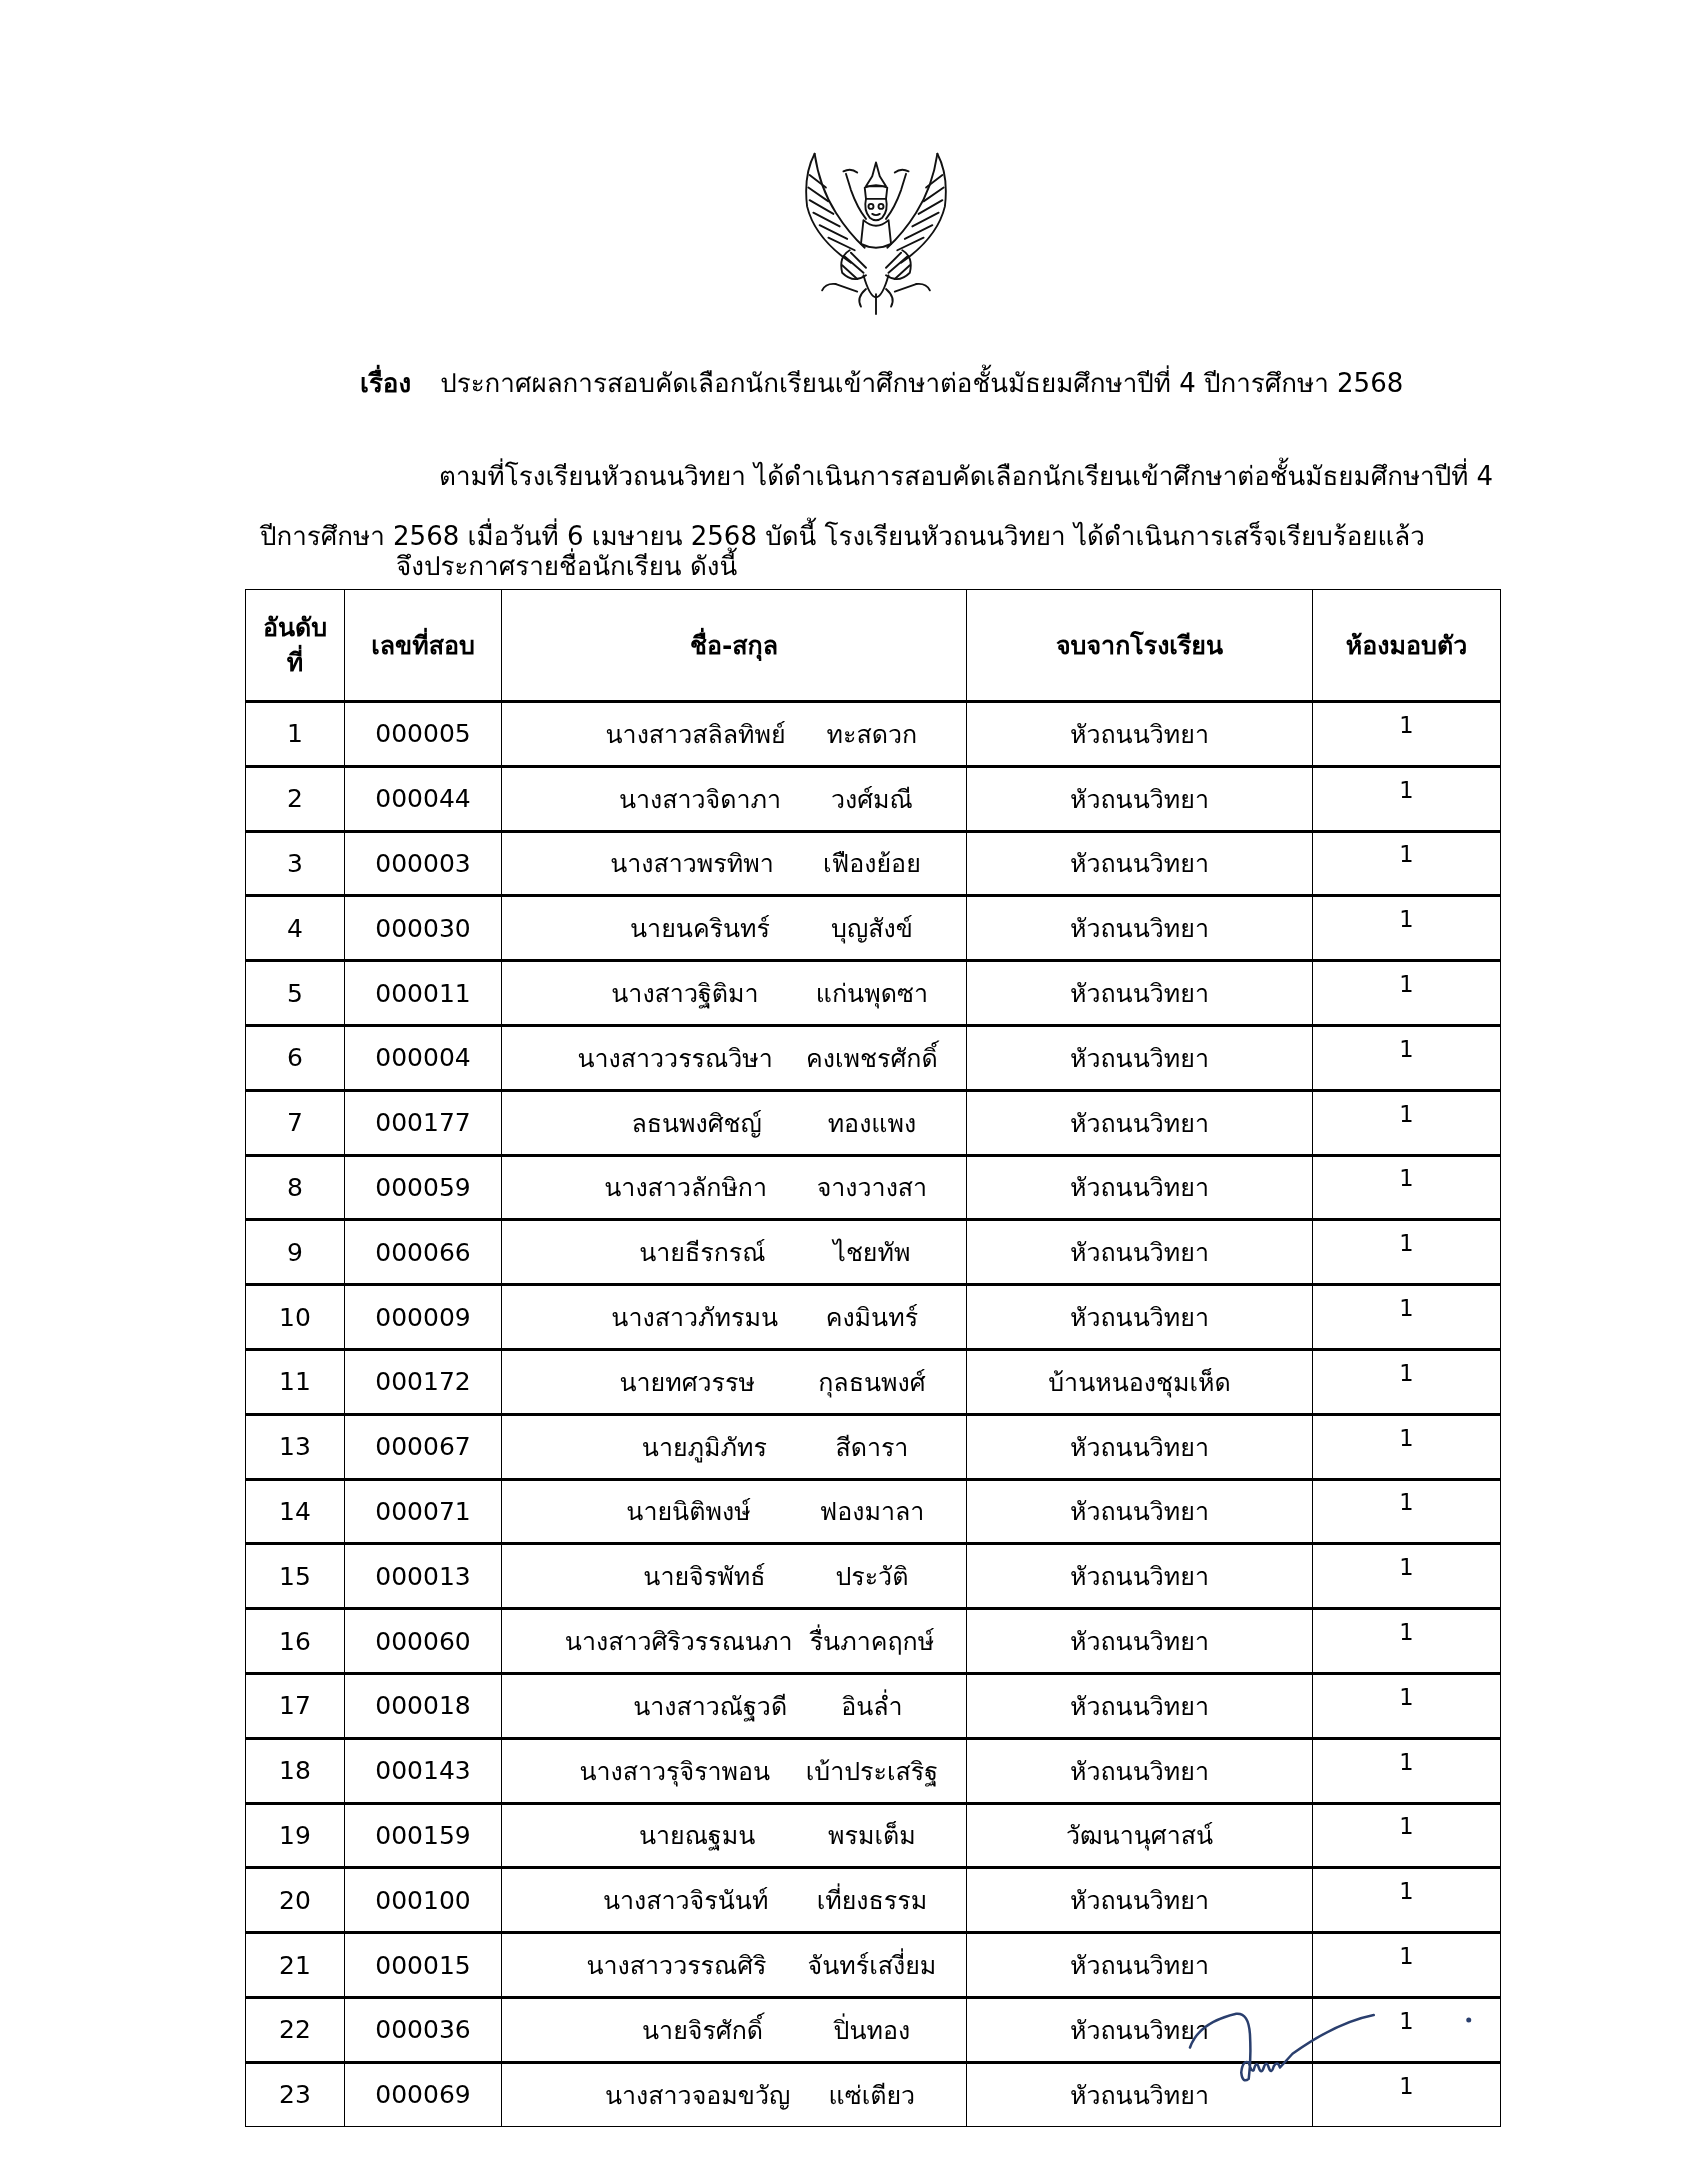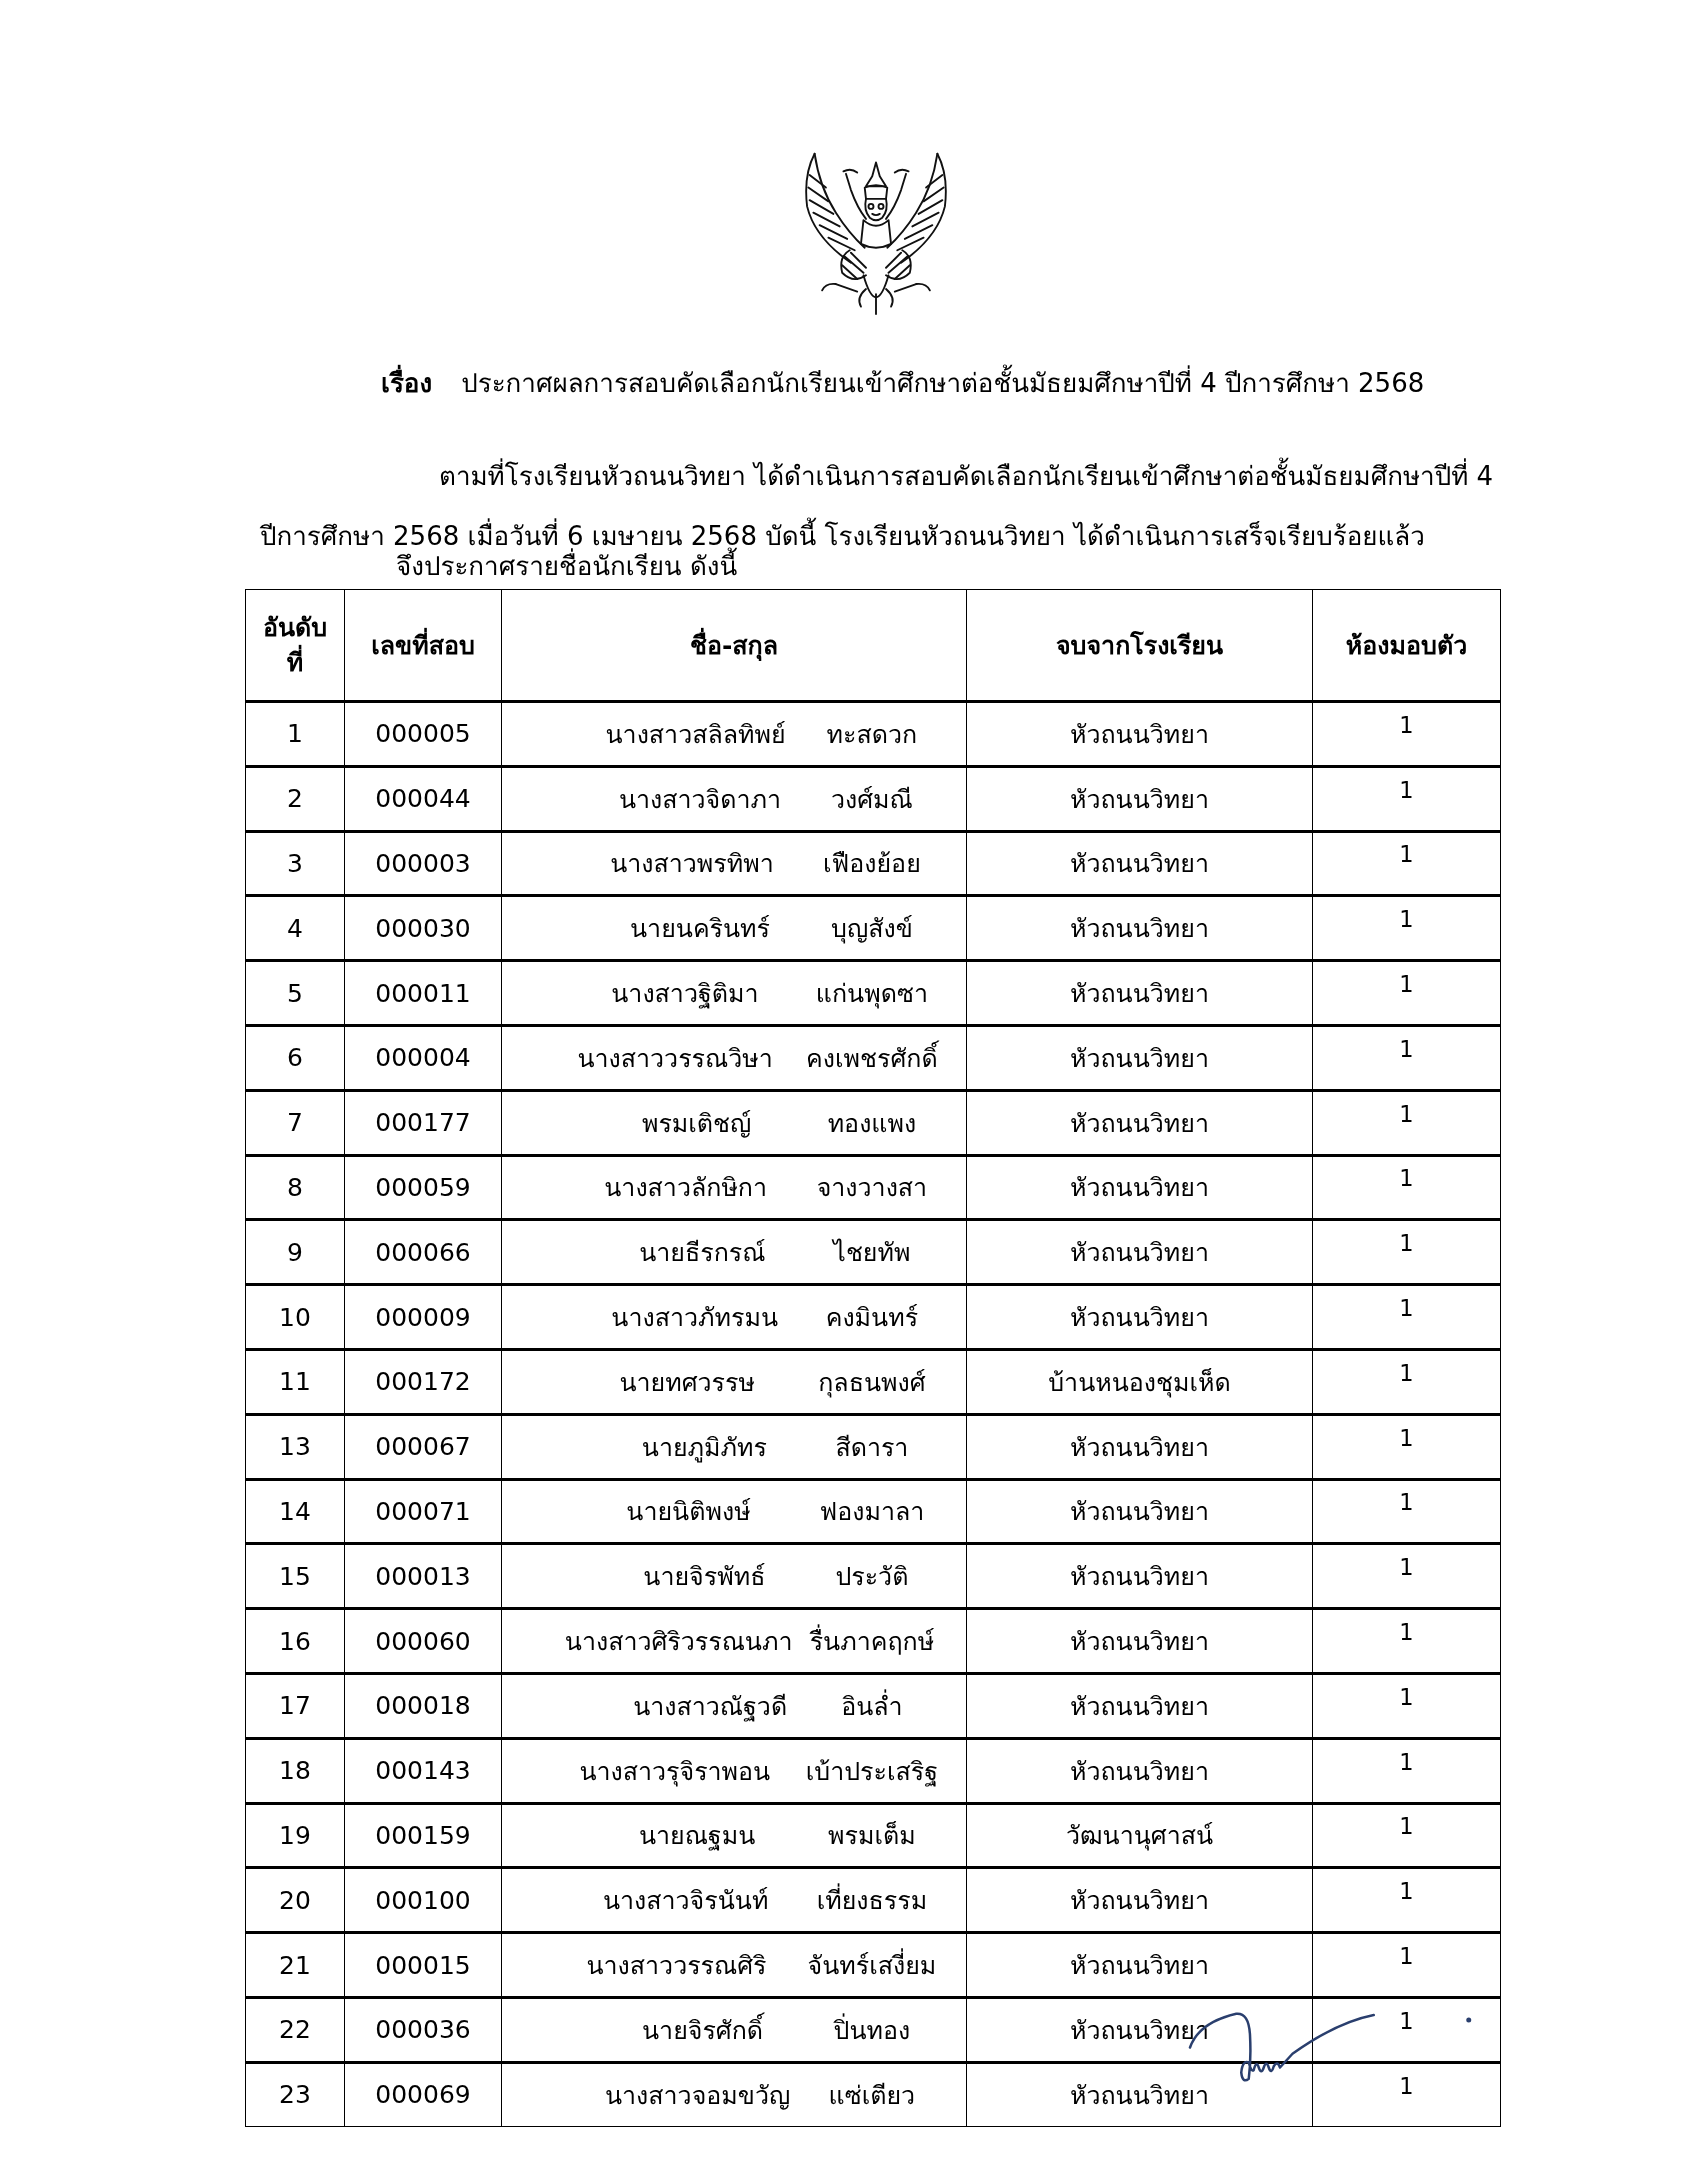--- a/index.html
+++ b/index.html
@@ -1,19 +1,19 @@
 <!DOCTYPE html>
 <html style="font-size:10px"><head>
 <meta charset="utf-8">
 <style>
   html, body { margin: 0; padding: 0; background: #ffffff; }
   body { width: 1698px; height: 2183px; position: relative; overflow: hidden;
          font-family: "DejaVu Sans", "Liberation Sans", sans-serif; color: #000; }
   .emblem { position: absolute; left: 800px; top: 150px; width: 152px; height: 166px; }
-  .subject { position: absolute; left: 381px; top: 364px; font-size: 26px; line-height: 38px; white-space: nowrap; }
+  .subject { position: absolute; left: 360px; top: 364px; font-size: 26px; line-height: 38px; white-space: nowrap; }
   .subject .label { font-weight: bold; margin-right: 29px; }
   .para { position: absolute; font-size: 26px; line-height: 38px; white-space: nowrap; }
   .p1 { left: 396px; top: 457px; margin-left: 43px; }
   .p2 { left: 260px; top: 517px; }
   .p3 { left: 396px; top: 547px; }
   table.results { position: absolute; left: 245px; top: 589px; border-collapse: collapse; table-layout: fixed; }
   table.results th, table.results td { border: 1.9px solid #000; font-size: 25px; padding: 0; }
   table.results th { font-weight: bold; height: 110px; text-align: center; vertical-align: middle; line-height: 35px; }
   table.results td { height: 53px; text-align: center; vertical-align: middle; }
   table.results tbody tr td { border-top: 3.8px solid #000; }
@@ -125,21 +125,21 @@
       <tr>
         <td>6</td>
         <td>000004</td>
         <td class="name"><span class="first">นางสาววรรณวิษา</span><span class="last">คงเพชรศักดิ์</span></td>
         <td>หัวถนนวิทยา</td>
         <td class="room">1</td>
       </tr>
       <tr>
         <td>7</td>
         <td>000177</td>
-        <td class="name"><span class="first">พรมเติชญ์</span><span class="last">ทองแพง</span></td>
+        <td class="name"><span class="first">ลธนพงศิชญ์</span><span class="last">ทองแพง</span></td>
         <td>หัวถนนวิทยา</td>
         <td class="room">1</td>
       </tr>
       <tr>
         <td>8</td>
         <td>000059</td>
         <td class="name"><span class="first">นางสาวลักษิกา</span><span class="last">จางวางสา</span></td>
         <td>หัวถนนวิทยา</td>
         <td class="room">1</td>
       </tr>

